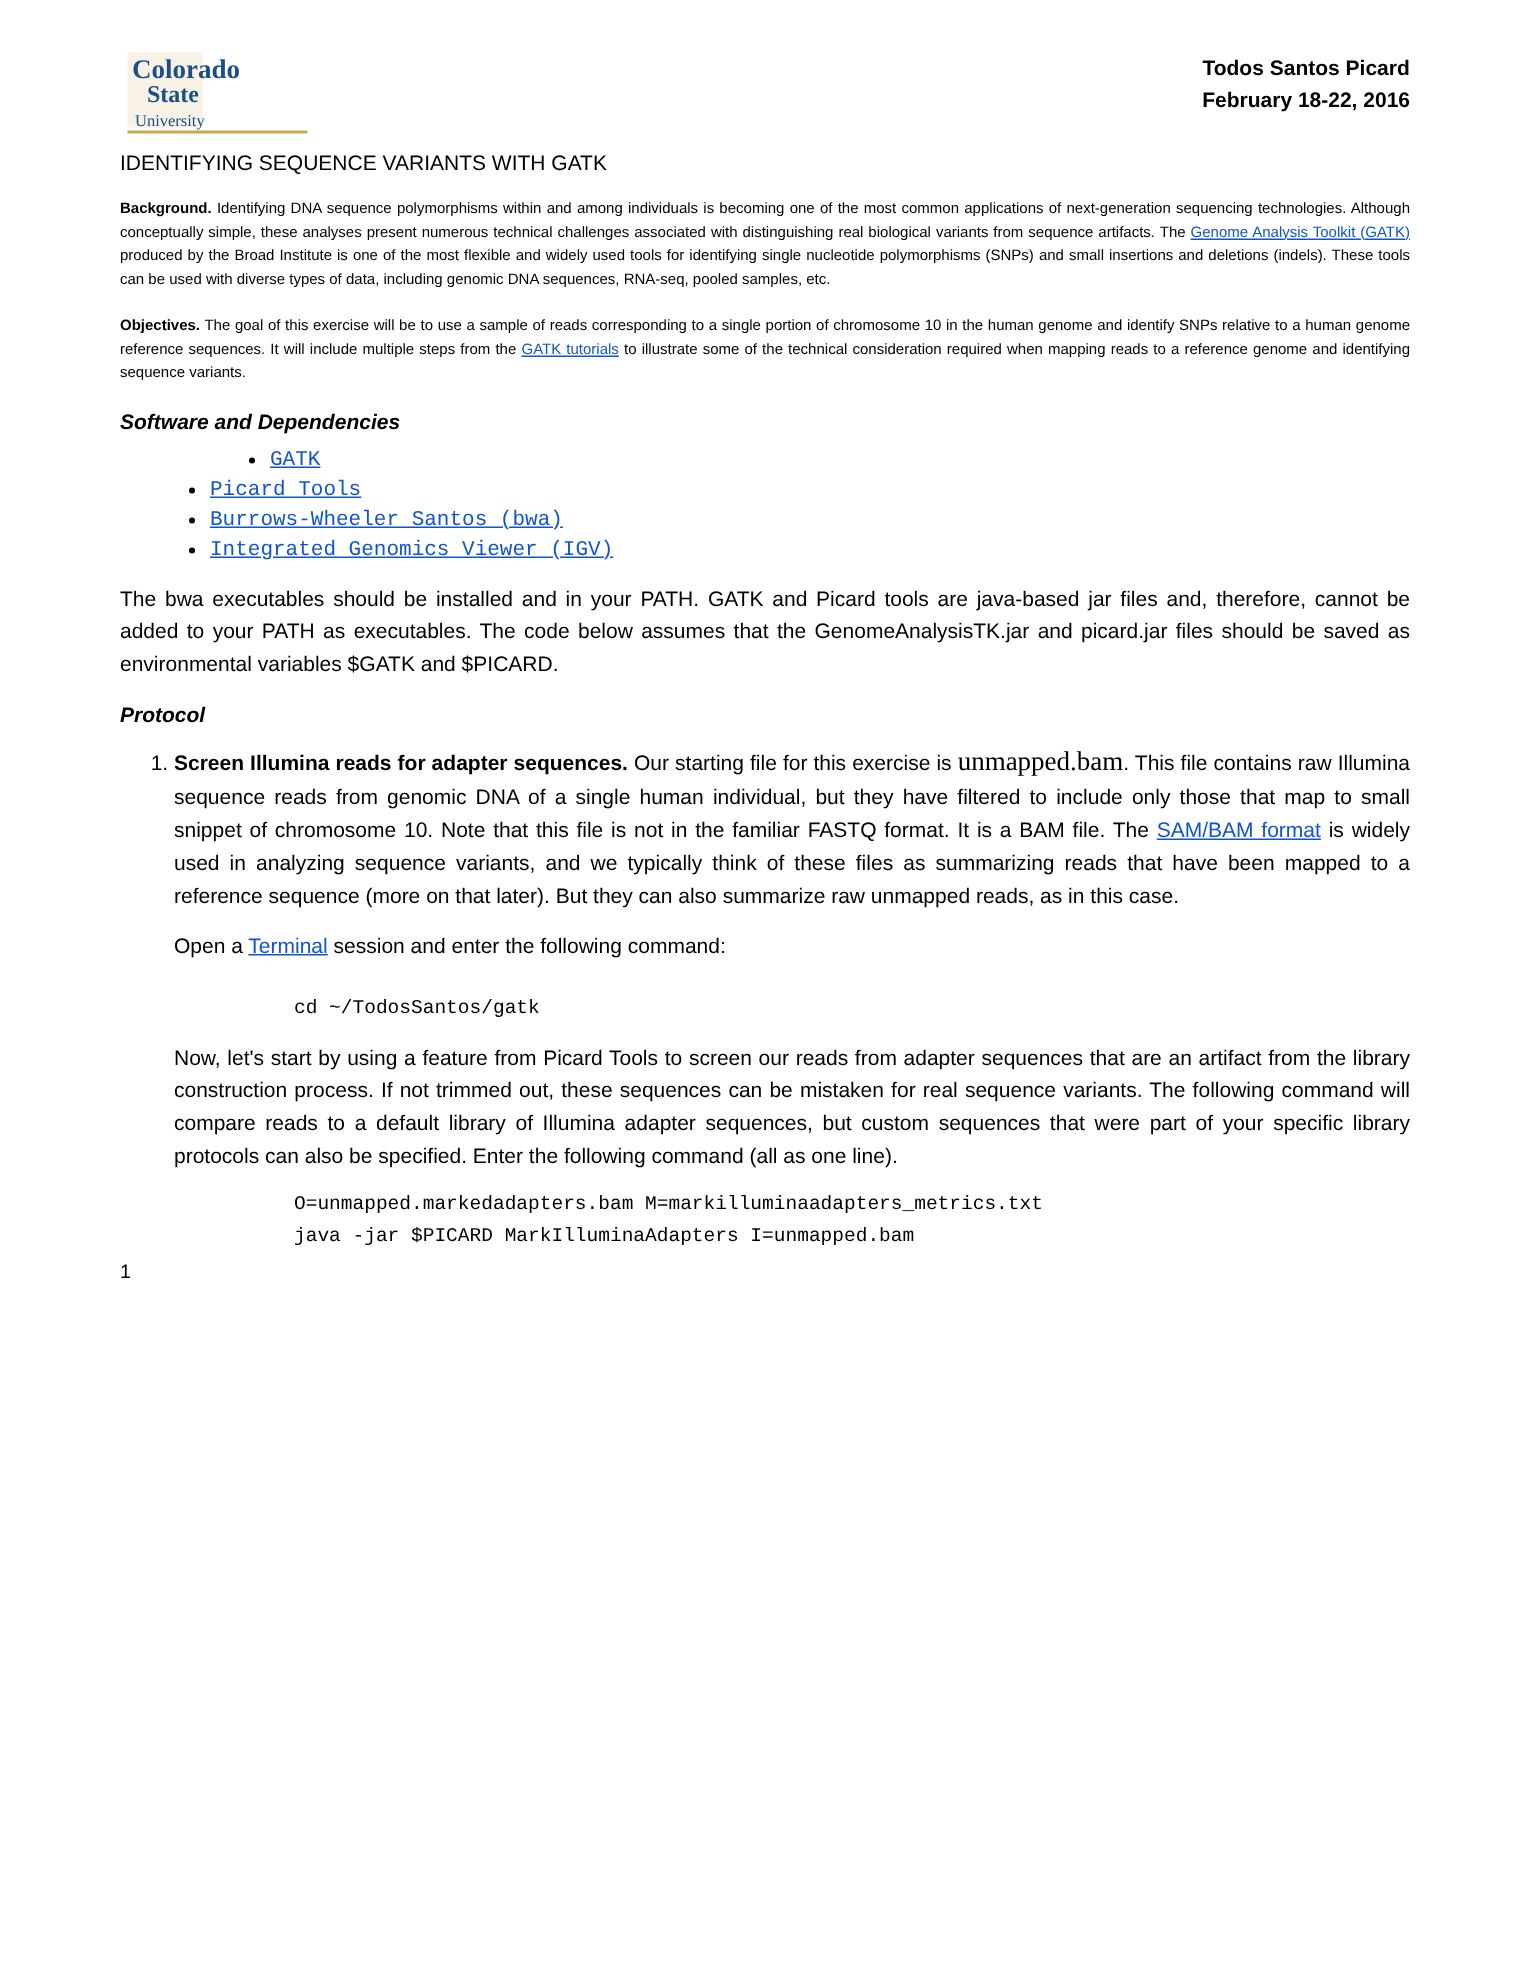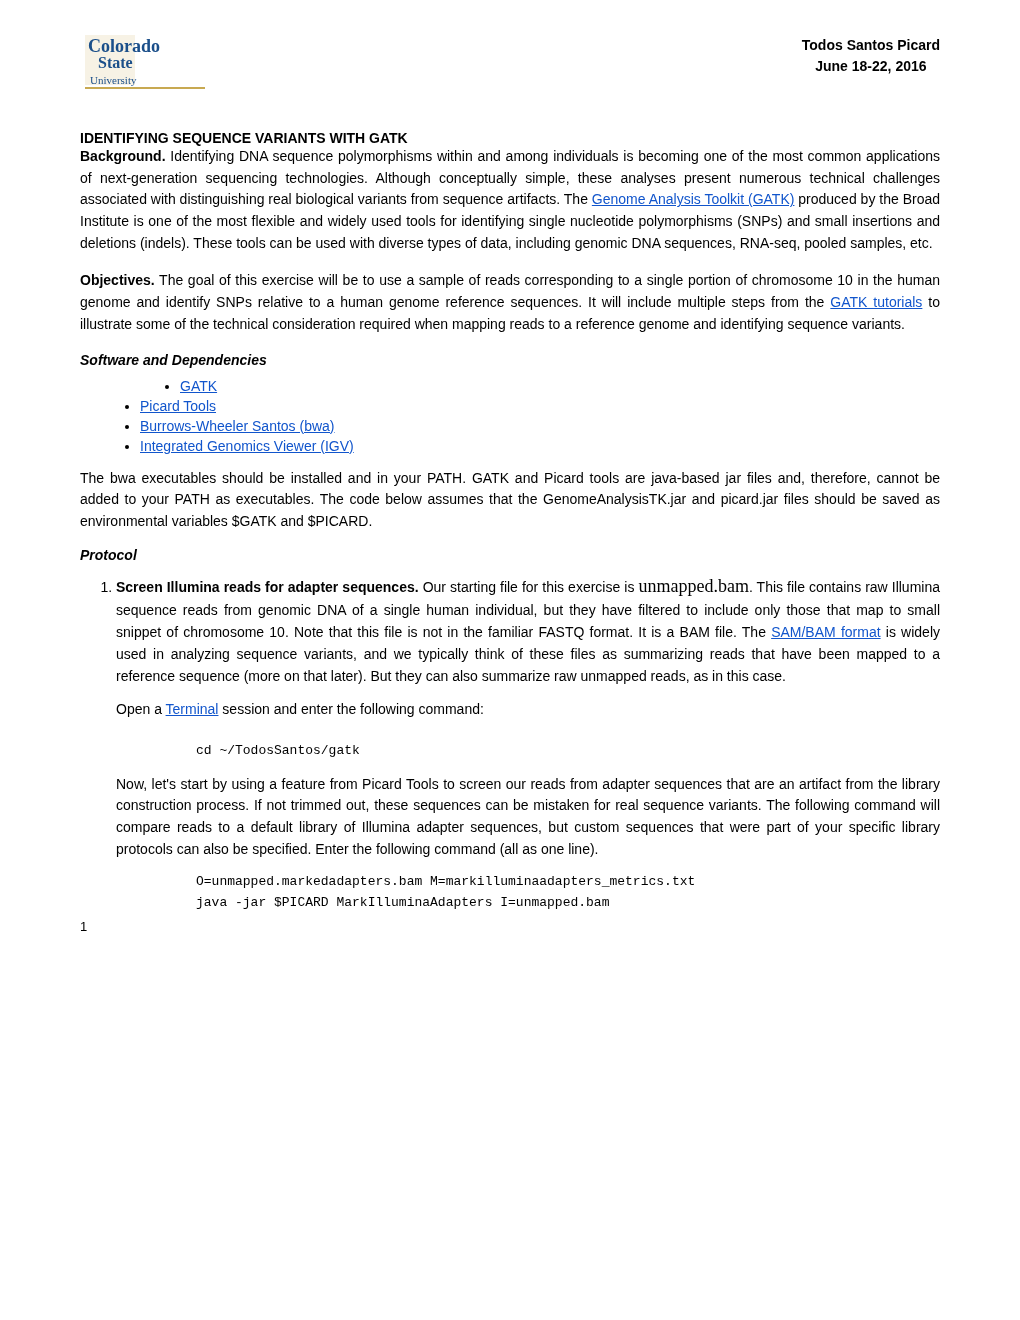--- a/index.html
+++ b/index.html
@@ -14,45 +14,46 @@
     }
     .page {
       width: 100%;
       padding: 30px 80px 30px 80px;
       position: relative;
     }
     .header {
       display: flex;
       justify-content: space-between;
       align-items: flex-start;
-      margin-bottom: 32px;
+      margin-bottom: 2px;
     }
     .logo-area {
       width: 140px;
     }
     .logo-svg {
       width: 130px;
       height: 65px;
     }
     .header-right {
       text-align: center;
       font-size: 14px;
       font-weight: bold;
       line-height: 1.5;
       padding-top: 5px;
     }
     .page-title {
       font-size: 14px;
-      font-weight: bold;
+      font-weight: normal;
+      margin-bottom: 16px;
       text-transform: uppercase;
     }
     .section {
       margin-bottom: 16px;
       line-height: 1.55;
-      font-size: 14px;
+      font-size: 10px;
     }
     .section p {
       margin-bottom: 14px;
       text-align: justify;
     }
     .bold { font-weight: bold; }
     a { color: #1155cc; text-decoration: underline; }
     .subsection-title {
       font-weight: bold;
       margin-bottom: 10px;
@@ -61,20 +62,21 @@
       font-style: italic;
     }
     .bullet-list {
       list-style: disc;
       padding-left: 60px;
       margin-bottom: 14px;
     }
     .bullet-list li {
       margin-bottom: 4px;
       font-size: 14px;
+      font-family: Liberation Mono, monospace;
     }
     .protocol-list {
       list-style: decimal;
       padding-left: 36px;
       margin-bottom: 14px;
     }
     .protocol-list li {
       margin-bottom: 14px;
       font-size: 14px;
       line-height: 1.55;
@@ -124,21 +126,21 @@
 
         <text x="8" y="22" font-family="serif" font-size="18" font-weight="bold" fill="#1B4F8A">Colorado</text>
         <text x="18" y="38" font-family="serif" font-size="16" font-weight="bold" fill="#1B4F8A">State</text>
         <text x="10" y="54" font-family="serif" font-size="11" fill="#1B4F8A">University</text>
 
         <line x1="5" y1="58" x2="125" y2="58" stroke="#C8A951" stroke-width="2"></line>
       </svg>
     </div>
     <div class="header-right">
       <div>Todos Santos Picard</div>
-      <div>June 18-22, 2016</div>
+      <div>February 18-22, 2016</div>
     </div>
   </div>
 
   <div class="page-title">IDENTIFYING SEQUENCE VARIANTS WITH GATK</div>
 
   <div class="section">
     <p>
       <span class="bold">Background.</span><span> Identifying DNA sequence polymorphisms within and among individuals is becoming one of the most common applications of next-generation sequencing technologies. Although conceptually simple, these analyses present numerous technical challenges associated with distinguishing real biological variants from sequence artifacts. The </span><a href="#">Genome Analysis Toolkit (GATK)</a><span> produced by the Broad Institute is one of the most flexible and widely used tools for identifying single nucleotide polymorphisms (SNPs) and small insertions and deletions (indels). These tools can be used with diverse types of data, including genomic DNA sequences, RNA-seq, pooled samples, etc.</span>
     </p>
   </div>

